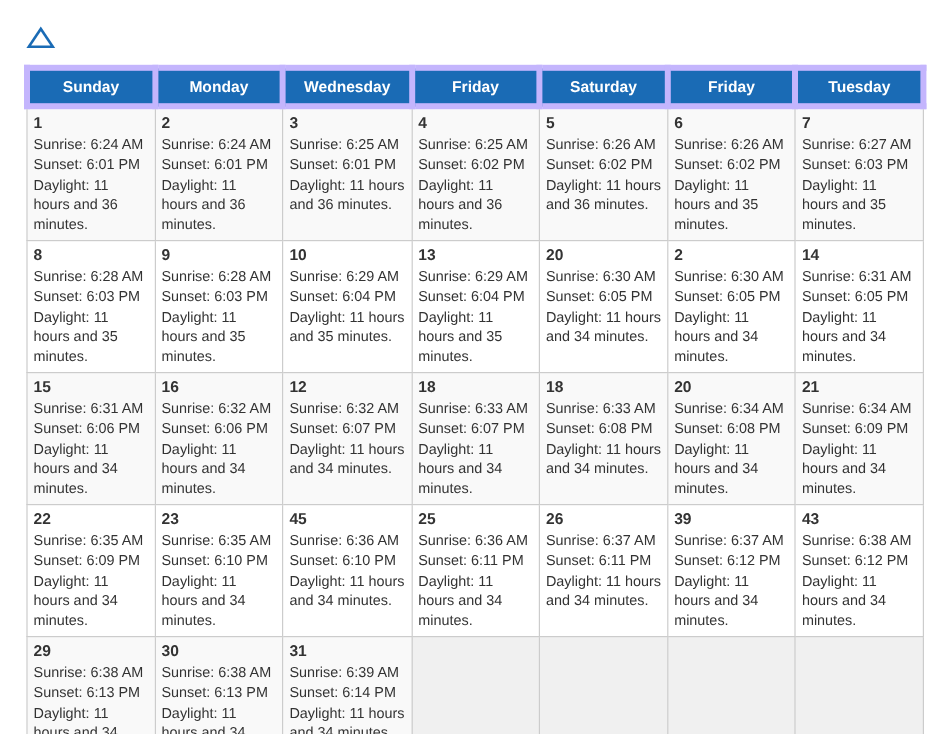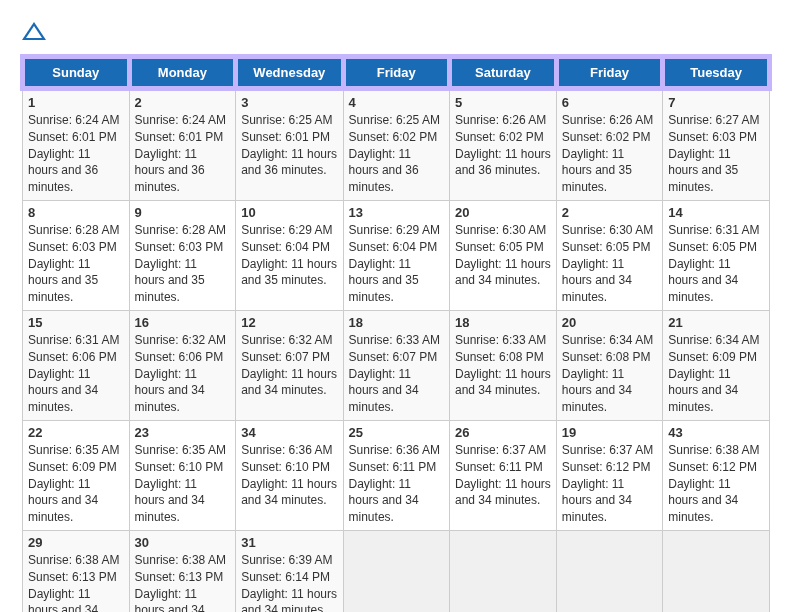--- a/index.html
+++ b/index.html
@@ -193,33 +193,33 @@
       <tr>
         <td>
           <span class="day-number">22</span>
           <div class="day-info">Sunrise: 6:35 AM<br>Sunset: 6:09 PM<br>Daylight: 11 hours and 34 minutes.</div>
         </td>
         <td>
           <span class="day-number">23</span>
           <div class="day-info">Sunrise: 6:35 AM<br>Sunset: 6:10 PM<br>Daylight: 11 hours and 34 minutes.</div>
         </td>
         <td>
-          <span class="day-number">34</span>
+          <span class="day-number">45</span>
           <div class="day-info">Sunrise: 6:36 AM<br>Sunset: 6:10 PM<br>Daylight: 11 hours and 34 minutes.</div>
         </td>
         <td>
           <span class="day-number">25</span>
           <div class="day-info">Sunrise: 6:36 AM<br>Sunset: 6:11 PM<br>Daylight: 11 hours and 34 minutes.</div>
         </td>
         <td>
           <span class="day-number">26</span>
           <div class="day-info">Sunrise: 6:37 AM<br>Sunset: 6:11 PM<br>Daylight: 11 hours and 34 minutes.</div>
         </td>
         <td>
-          <span class="day-number">19</span>
+          <span class="day-number">39</span>
           <div class="day-info">Sunrise: 6:37 AM<br>Sunset: 6:12 PM<br>Daylight: 11 hours and 34 minutes.</div>
         </td>
         <td>
           <span class="day-number">43</span>
           <div class="day-info">Sunrise: 6:38 AM<br>Sunset: 6:12 PM<br>Daylight: 11 hours and 34 minutes.</div>
         </td>
       </tr>
       <tr>
         <td>
           <span class="day-number">29</span>

